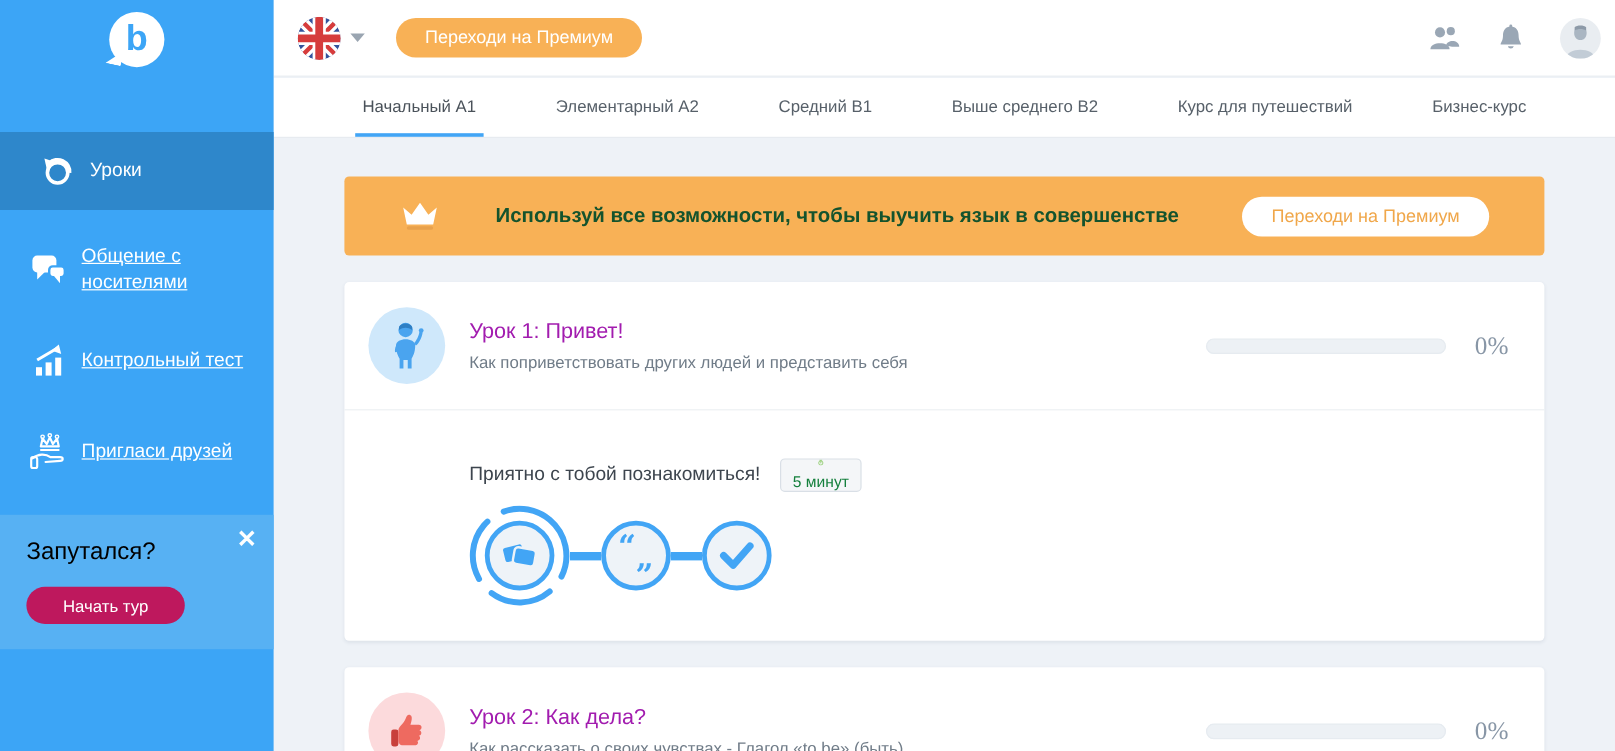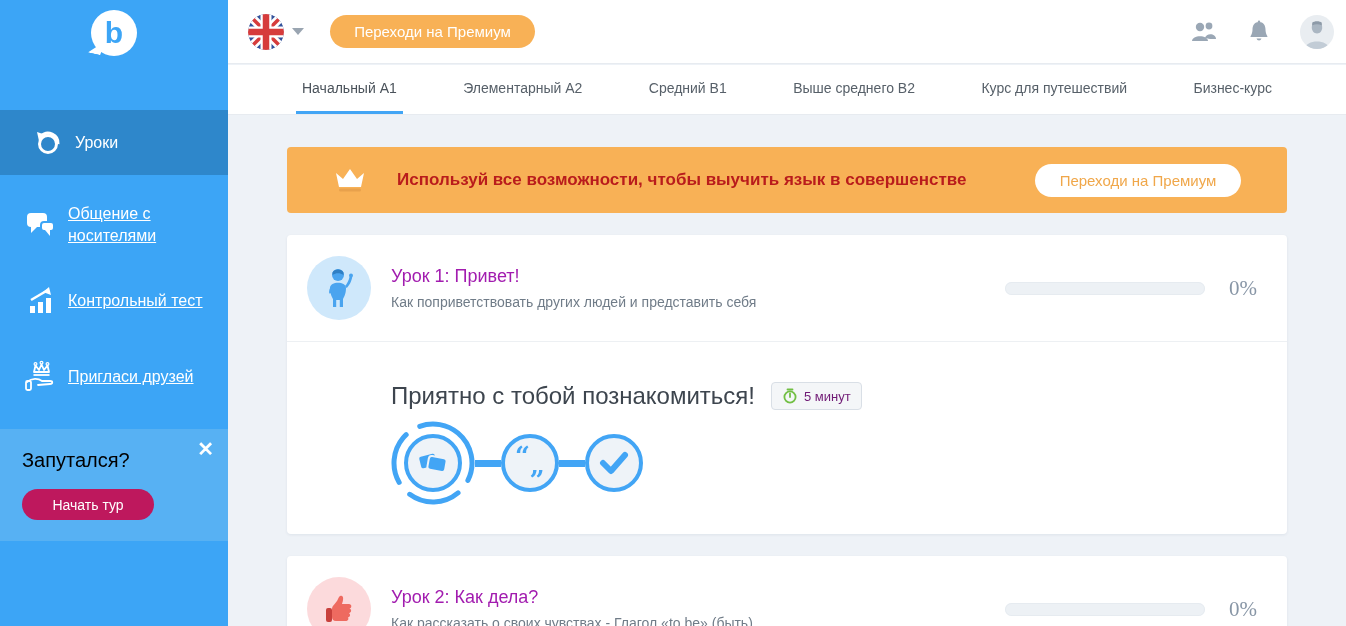--- a/index.html
+++ b/index.html
@@ -52,21 +52,21 @@
          border-bottom:3px solid transparent; padding:0 6px; }
   .tab.active { border-bottom-color:#42a5f5; color:#4a525a; }
 
   
   .content { position:absolute; left:228px; top:115px; right:0; bottom:0; }
   .col { width:1000px; margin:0 auto; }
 
   .banner { margin-top:32px; height:66px; background:#f8b156; border-radius:4px;
             display:flex; align-items:center; }
   .banner-crown { margin-left:46px; display:flex; }
-  .banner-text { color:#b91c1c; font-size:17px; font-weight:bold; margin-left:30px; }
+  .banner-text { color:#14532d; font-size:17px; font-weight:bold; margin-left:46px; }
   .banner-btn { margin-left:auto; margin-right:46px; width:206px; height:33px; border:none;
                 border-radius:17px; background:#fff; color:#f0a74a; font-size:15px; cursor:pointer;
                 font-family:"Liberation Sans", sans-serif; }
 
   .card { background:#fff; border-radius:4px; box-shadow:0 1px 3px rgba(40,60,90,0.08); margin-top:22px; }
   .lesson-head { height:106px; display:flex; align-items:center; cursor:pointer; }
   .lesson-avatar { width:64px; height:64px; border-radius:50%; margin-left:20px;
                    display:flex; align-items:center; justify-content:center; }
   .lesson-avatar.blue { background:#cfe8fb; }
   .lesson-avatar.pink { background:#fcdadc; }
@@ -74,24 +74,24 @@
   .lesson-title { font-size:18px; color:#a21caf; }
   .lesson-sub { font-size:14px; color:#707c88; margin-top:7px; }
   .lesson-right { margin-left:auto; display:flex; align-items:center; margin-right:30px; gap:24px; }
   .progress-track { width:200px; height:13px; border-radius:7px; background:#edf1f5;
                     box-shadow:inset 0 0 0 1px #e6ebf0; }
   .pct { font-family:"Liberation Serif", serif; font-size:21px; color:#8896a6; }
 
   .divider { height:1px; background:#edf0f3; }
   .lesson-body { height:192px; padding:40px 0 0 104px; }
   .unit-row { display:flex; align-items:center; gap:16px; }
-  .unit-title { font-size:24px; color:#3d454e; }
+  .unit-title { font-size:16px; color:#3d454e; }
   .duration-badge { display:flex; align-items:center; gap:6px; background:#f4f6f8;
                     border:1px solid #d9dfe6; border-radius:4px; height:28px; padding:0 10px;
-                    font-size:13px; color:#701a75; }
+                    font-size:13px; color:#15803d;flex-direction:column; }
 
   .steps { display:flex; align-items:center; margin-top:11px; }
   .step-ring { position:relative; width:84px; height:84px; }
   .step-circle { width:58px; height:58px; border-radius:50%; border:4px solid #42a5f5;
                  background:#eef3f8; display:flex; align-items:center; justify-content:center; cursor:pointer; }
   .step-ring .step-circle { position:absolute; left:13px; top:13px; }
   .connector { width:26px; height:7px; background:#42a5f5; }
   .quotes { color:#42a5f5; font-family:"DejaVu Serif", serif; font-weight:bold; position:relative;
             width:30px; height:30px; }
   .quotes .q1 { position:absolute; left:0;  top:-7px;  font-size:26px; }

